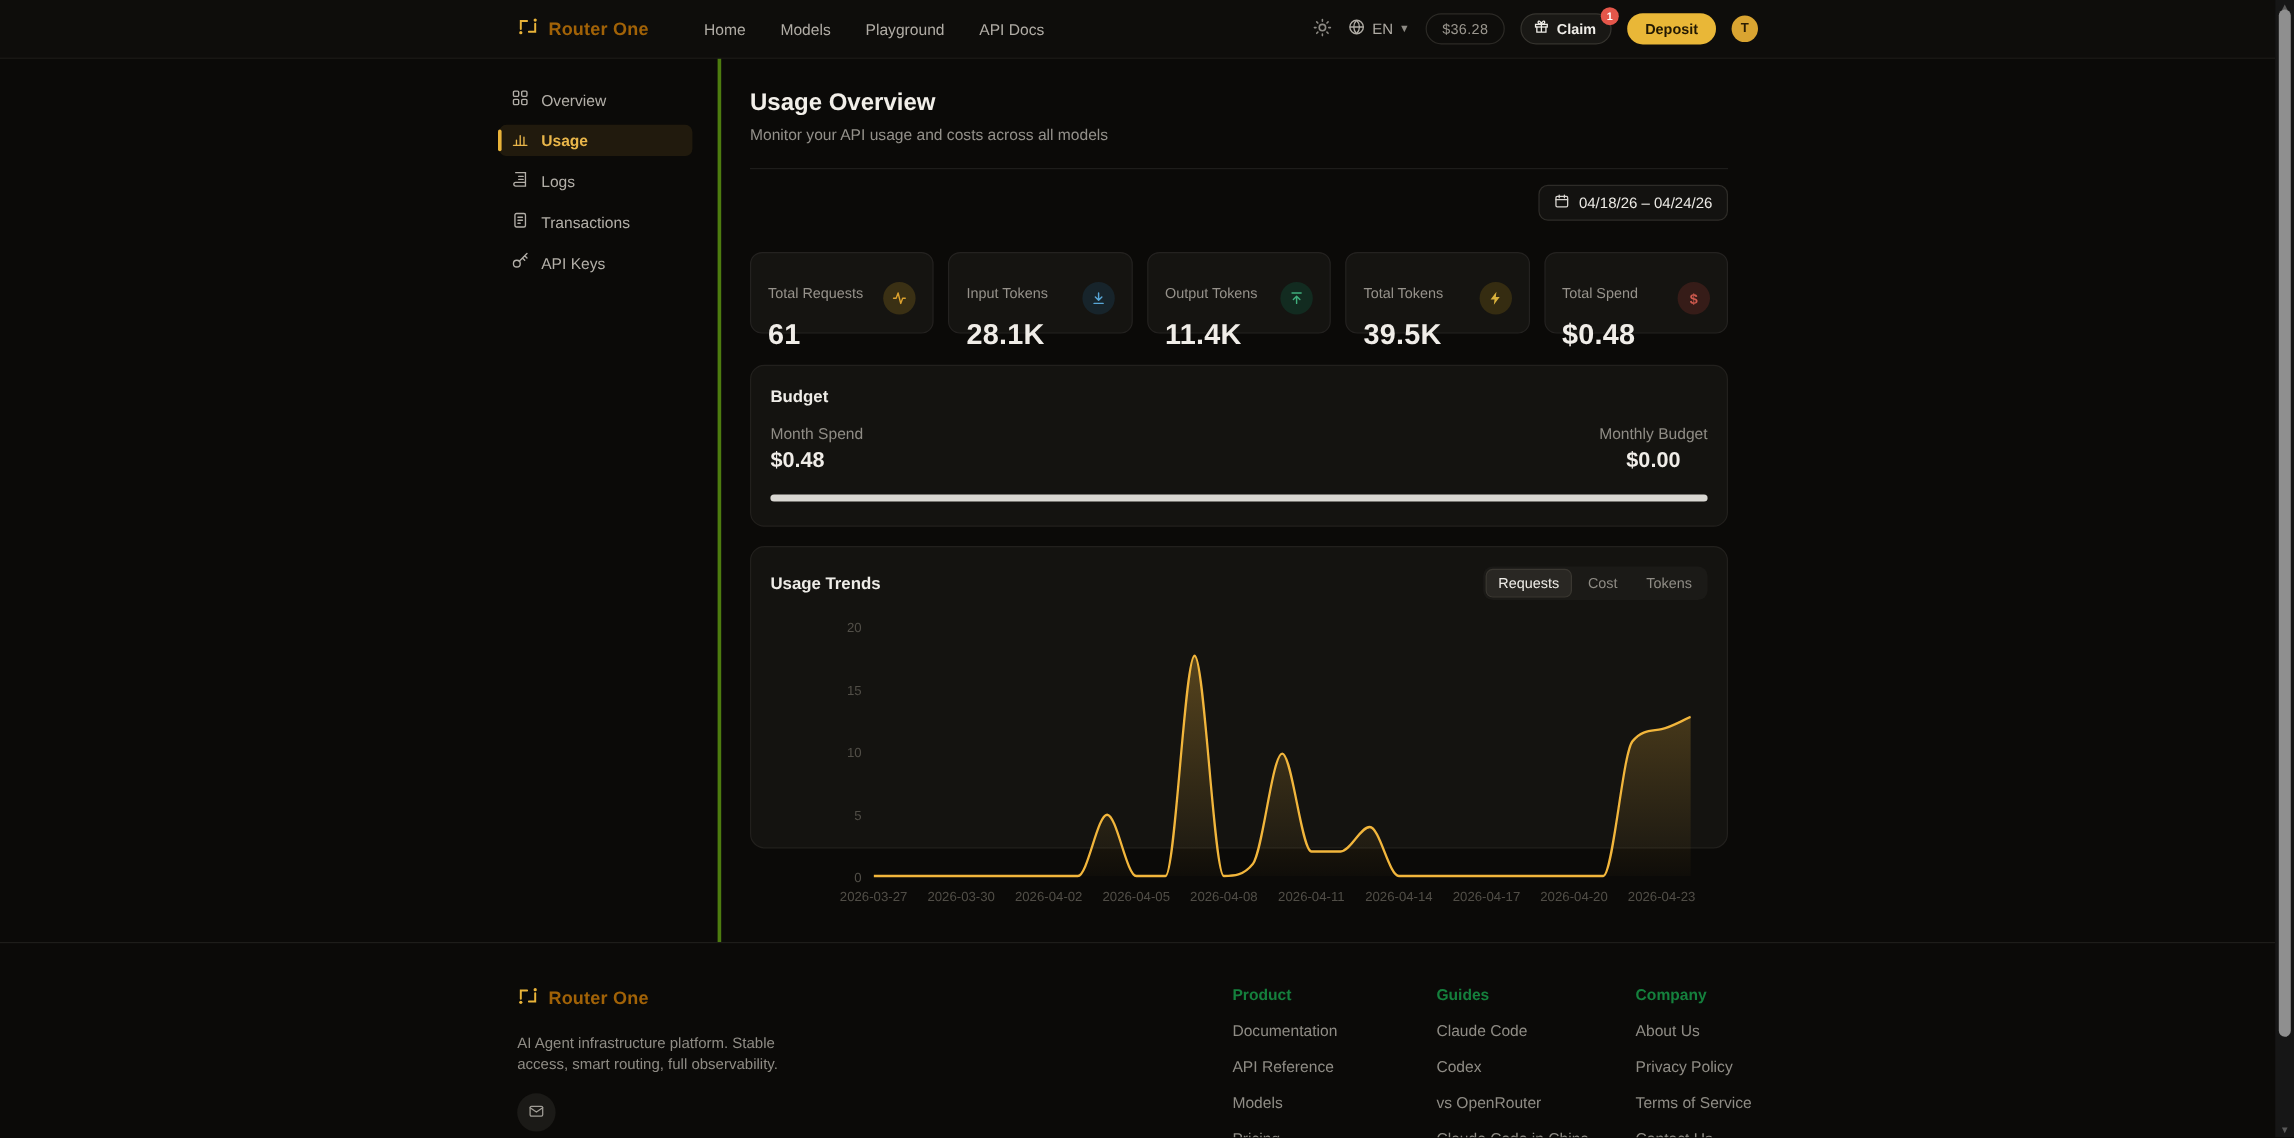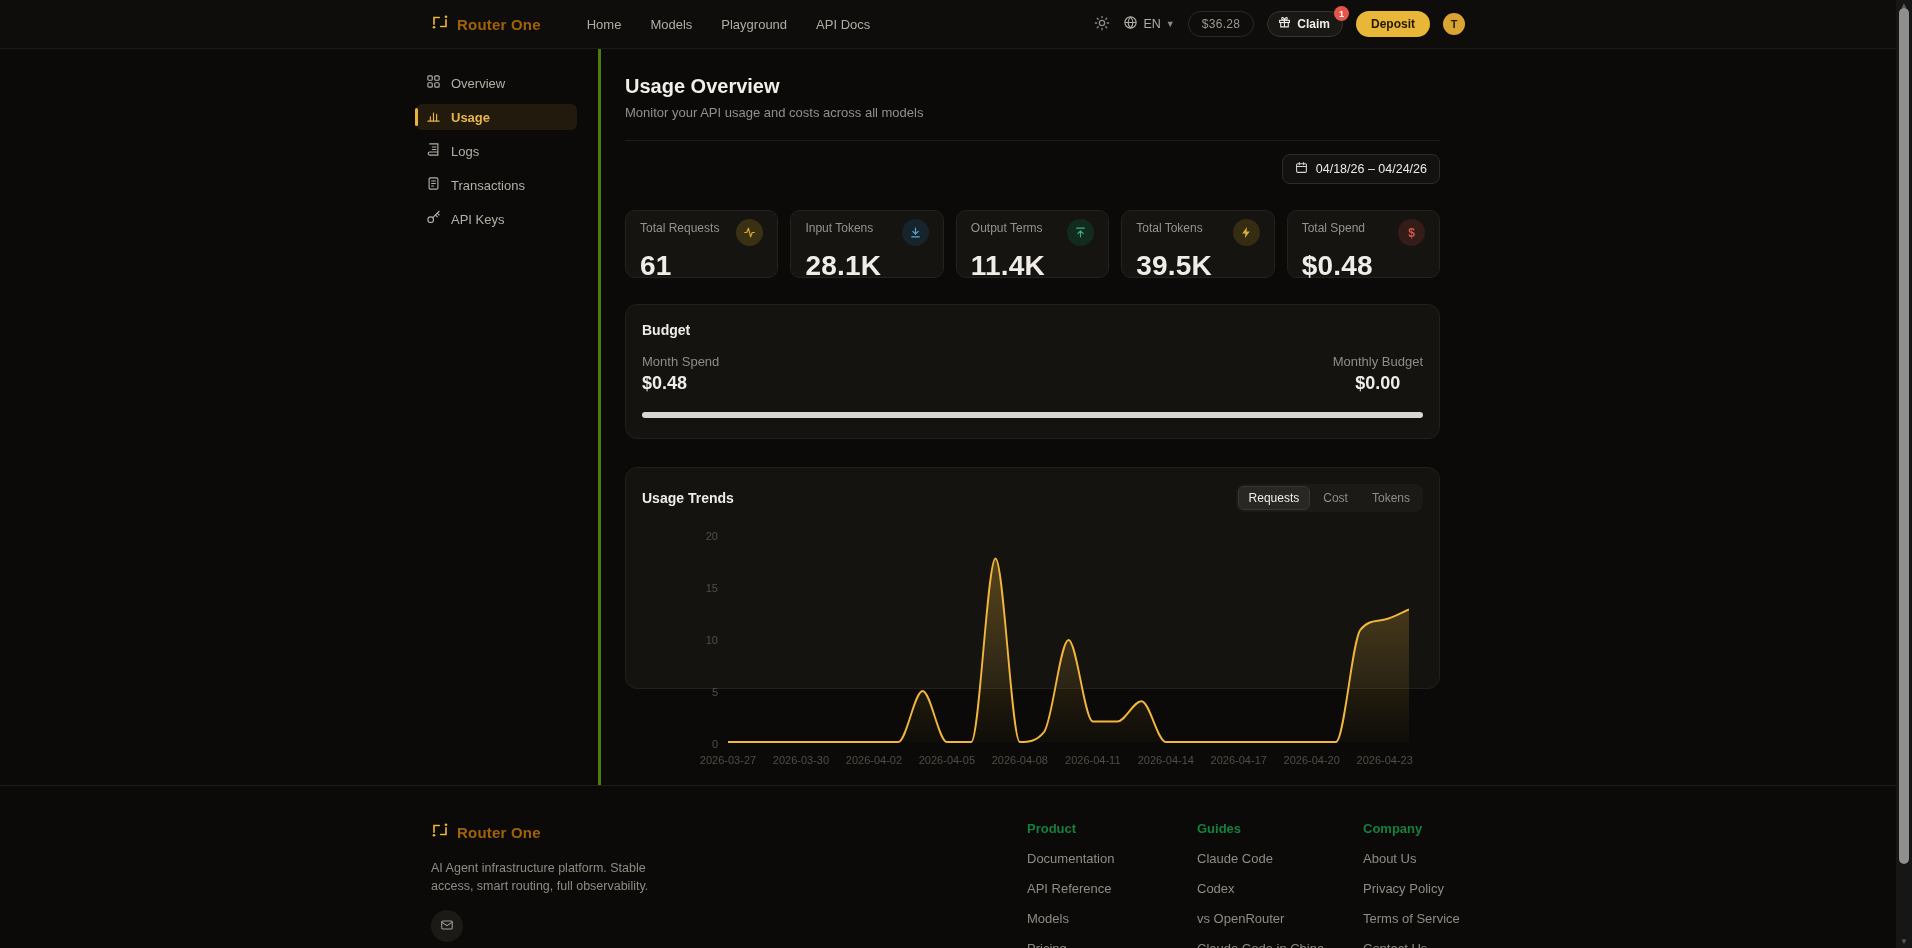--- a/index.html
+++ b/index.html
@@ -49,44 +49,44 @@
 
   .main-col { width:839px; padding:26px 0 0 24px; }
   .page-head { border-bottom:1px solid #1e1d1b; padding-bottom:20px; }
   .page-title { font-size:20px; font-weight:700; color:#f2efe9; }
   .page-sub { font-size:13px; color:#93908a; margin-top:7px; }
   .date-row { display:flex; justify-content:flex-end; margin-top:13px; }
   .date-btn { display:flex; align-items:center; gap:8px; border:1px solid #2e2c28; background:#131210; color:#eceae5; border-radius:8px; padding:6px 12px; font-size:12.5px; cursor:pointer; font-family:inherit; }
 
   
   .stats-row { display:flex; gap:12px; margin-top:26px; }
-  .stat-card { flex:1; background:#151411; border:1px solid #242220; border-radius:10px; padding:8px 14px; height:68px; }
+  .stat-card { flex:1; background:#151411; border:1px solid #242220; border-radius:10px; padding:24px 14px; height:68px; }
   .stat-top { display:flex; justify-content:space-between; align-items:flex-start; }
   .stat-label { font-size:12px; color:#96928b; padding-top:2px; }
   .stat-ico { width:27px; height:27px; border-radius:50%; display:flex; align-items:center; justify-content:center; }
-  .stat-value { font-size:28px; font-weight:700; color:#f0ede8; margin-top:4px; letter-spacing:.2px; }
+  .stat-value { font-size:24px; font-weight:700; color:#f0ede8; margin-top:4px; letter-spacing:.2px; }
   .ico-req { background:#3a3014; color:#dba12e; }
   .ico-in  { background:#17242b; color:#58a6d6; }
   .ico-out { background:#122b20; color:#3fae7c; }
   .ico-tok { background:#352c11; color:#d9b13c; }
   .ico-spd { background:#361c18; color:#cf5a4e; }
   .ico-spd .dollar { font-size:12px; font-weight:700; }
 
   
   .card { background:#141310; border:1px solid #22201d; border-radius:12px; }
   .budget-card { margin-top:26px; padding:17px 16px 20px; }
   .card-title { font-size:14px; font-weight:700; color:#eeece7; }
   .budget-row { display:flex; justify-content:space-between; margin-top:16px; }
   .b-label { font-size:13px; color:#8f8c85; }
   .b-value { font-size:18px; font-weight:700; color:#f0ede8; margin-top:4px; }
   .budget-right { text-align:center; }
   .budget-bar { margin-top:18px; height:6px; border-radius:3px; background:#d9d7d2; }
 
   
-  .trends-card { margin-top:28px; padding:16px 16px 14px; height:222px; }
+  .trends-card { margin-top:16px; padding:16px 16px 14px; height:252px; }
   .trends-head { display:flex; justify-content:space-between; align-items:center; }
   .tabs { display:flex; background:#1b1a17; border-radius:8px; padding:2px; gap:2px; }
   .tab { font-size:12px; color:#8f8c85; padding:4px 10px; border-radius:6px; border:1px solid transparent; cursor:pointer; background:none; font-family:inherit; }
   .tab.active { background:#292723; border-color:#3a3731; color:#f0eee9; }
 
   .chart { position:relative; height:232px; margin-top:22px; }
   .plot { position:absolute; left:86px; right:14px; top:2px; bottom:22px; }
   .plot svg { width:100%; height:100%; display:block; }
   .ylabels { position:absolute; left:0; top:2px; bottom:22px; width:76px; }
   .ylabels span { position:absolute; right:0; transform:translateY(-50%); font-size:11px; color:#514e47; }
@@ -253,21 +253,21 @@
             <span class="stat-ico ico-in">
               <svg width="13" height="13" viewBox="0 0 24 24" fill="none" stroke="currentColor" stroke-width="2.2" stroke-linecap="round" stroke-linejoin="round">
                   <path d="M12 4v11M7 10l5 5 5-5M5 20h14"></path>
                 </svg>
             </span>
           </div>
           <div class="stat-value">28.1K</div>
         </div>
         <div class="stat-card">
           <div class="stat-top">
-            <span class="stat-label">Output Terms</span>
+            <span class="stat-label">Output Tokens</span>
             <span class="stat-ico ico-out">
               <svg width="13" height="13" viewBox="0 0 24 24" fill="none" stroke="currentColor" stroke-width="2.2" stroke-linecap="round" stroke-linejoin="round">
                   <path d="M12 20V9M7 14l5-5 5 5M5 4h14"></path>
                 </svg>
             </span>
           </div>
           <div class="stat-value">11.4K</div>
         </div>
         <div class="stat-card">
           <div class="stat-top">

